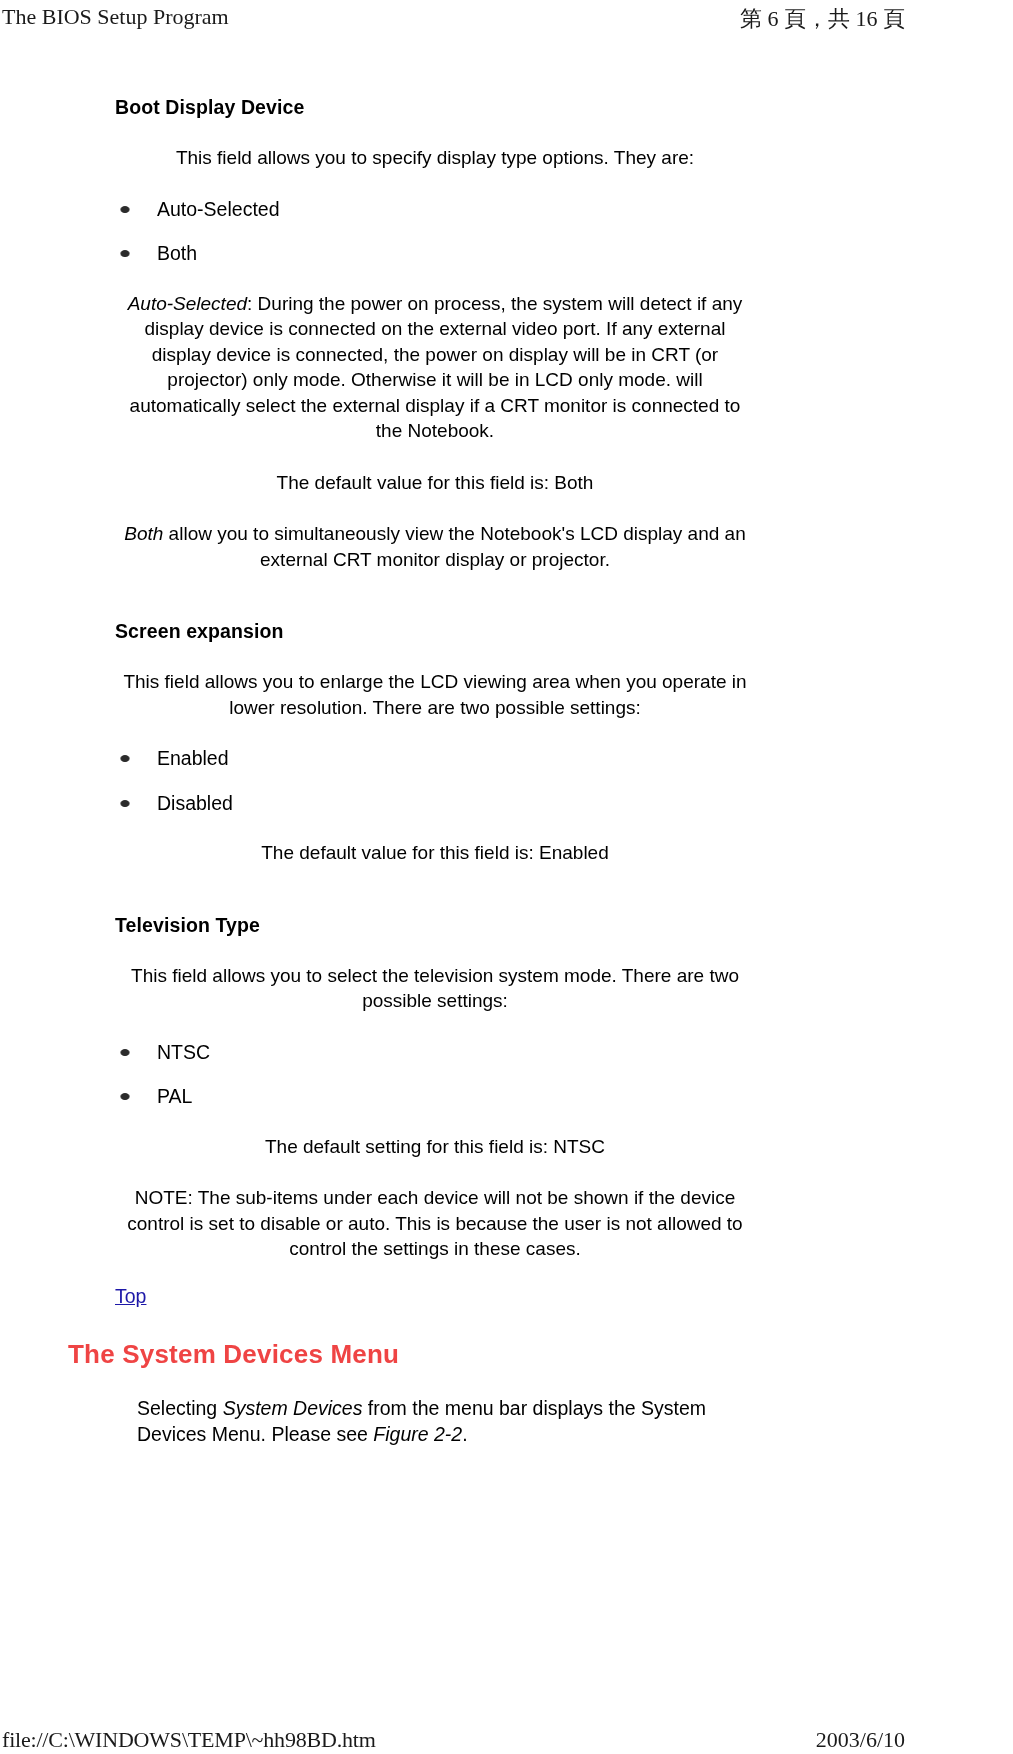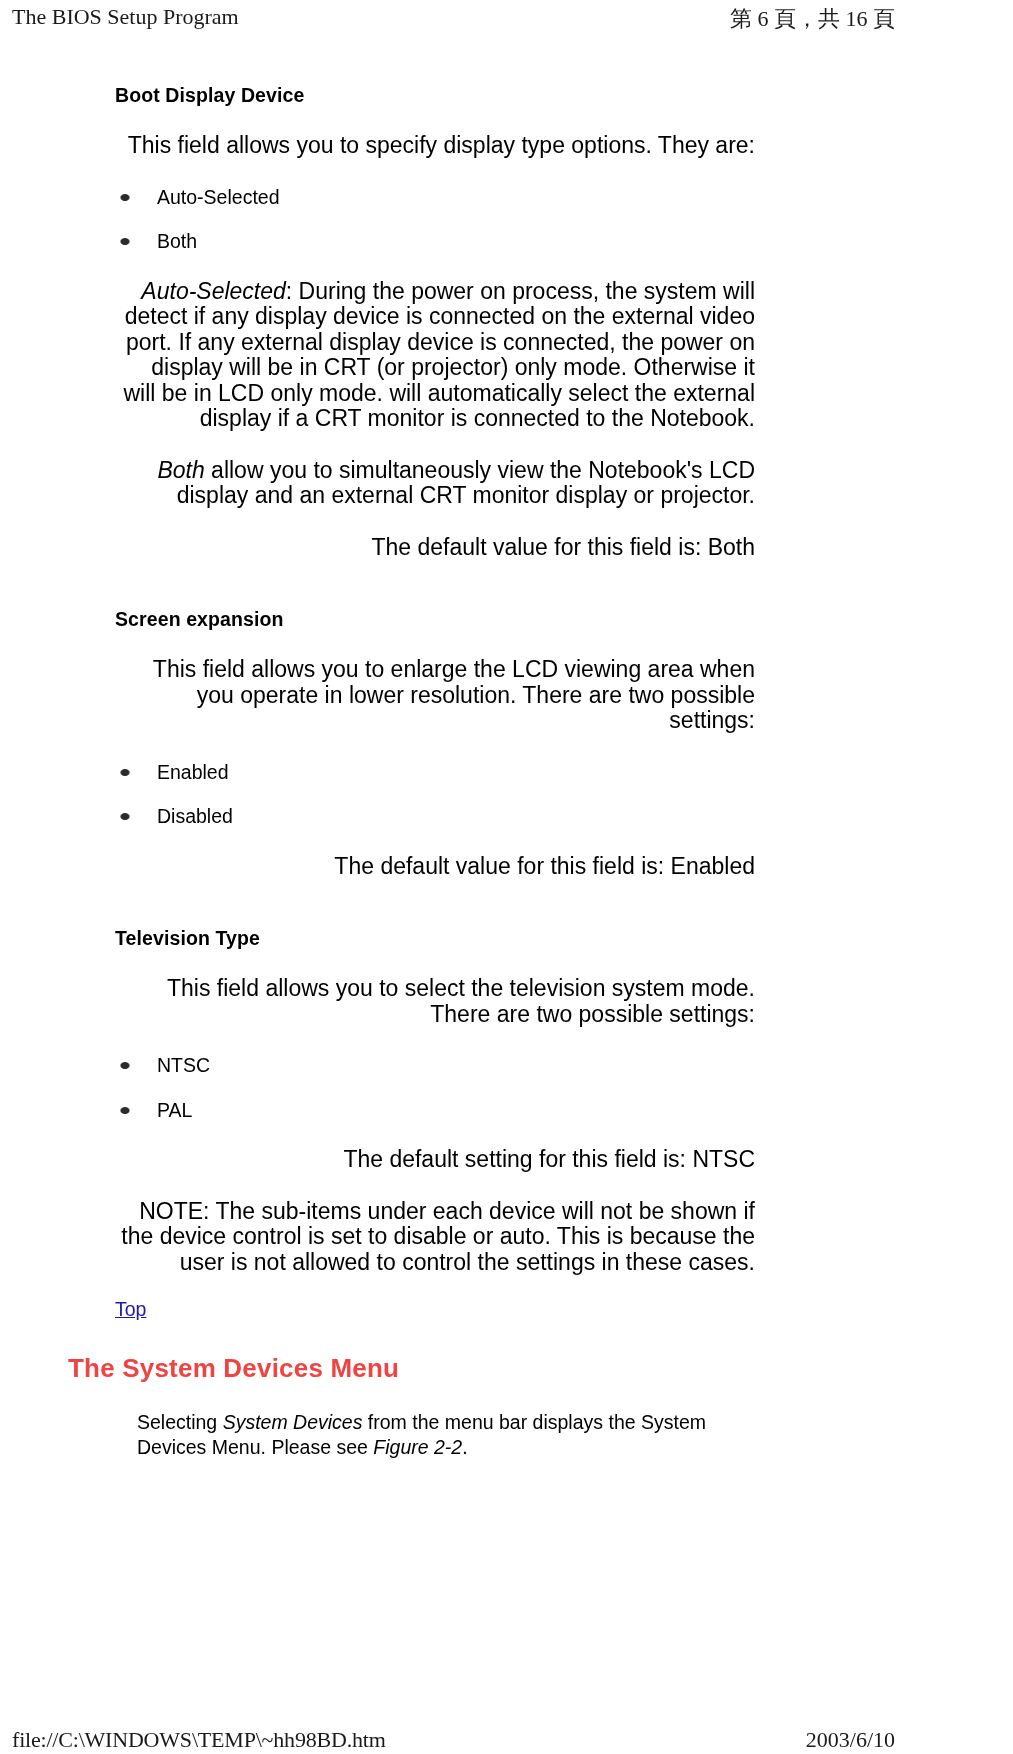--- a/index.html
+++ b/index.html
@@ -23,54 +23,54 @@
     position: absolute;
     left: 0;
     width: 907px;
     font-family: "Liberation Serif", serif;
     font-size: 22px;
     color: #1a1a1a;
     display: flex;
     align-items: flex-start;
     justify-content: space-between;
     box-sizing: border-box;
-    padding: 0 12px;
+    padding: 0 2px;
     white-space: nowrap;
   }
   .print-header { top: 4px; }
   .print-footer { top: 1727px; }
   .print-footer .ph-left { letter-spacing: -0.2px; }
 
   
   .doc {
     position: absolute;
-    top: 84px;
+    top: 96px;
     left: 0;
     width: 835px;
   }
 
   .block {
     margin-left: 115px;
     margin-right: 80px;
     max-width: 718px;
   }
 
   h3.section-title {
     font-size: 19.5px;
     font-weight: bold;
     margin: 0 0 26px 0;
     letter-spacing: 0.1px;
   }
   h3.section-title.spaced { margin-top: 48px; }
 
   p.para {
-    font-size: 23px;
+    font-size: 19px;
     line-height: 25.5px;
     margin: 0 0 26px 0;
-    text-align: right;
+    text-align: center;
   }
   p.para.tight { margin-bottom: 22px; }
 
   em { font-style: italic; }
 
   ul.bullets {
     list-style: none;
     margin: 0 0 24px 0;
     padding: 0;
   }
@@ -143,25 +143,25 @@
       <li>
         <span class="bullet-mark"></span>
         <span>Both</span>
       </li>
     </ul>
 
     <p class="para">
       <em>Auto-Selected</em><span>: During the power on process, the system will detect if any display device is connected on the external video port. If any external display device is connected, the power on display will be in CRT (or projector) only mode. Otherwise it will be in LCD only mode. will automatically select the external display if a CRT monitor is connected to the Notebook.</span>
     </p>
 
+    <p class="para">The default value for this field is: Both</p>
+
     <p class="para">
       <em>Both</em><span> allow you to simultaneously view the Notebook's LCD display and an external CRT monitor display or projector.</span>
     </p>
-
-    <p class="para">The default value for this field is: Both</p>
   </div>
 
   <div class="block">
     <h3 class="section-title spaced">Screen expansion</h3>
 
     <p class="para">This field allows you to enlarge the LCD viewing area when you operate in lower resolution. There are two possible settings:</p>
 
     <ul class="bullets">
       <li>
         <span class="bullet-mark"></span>

